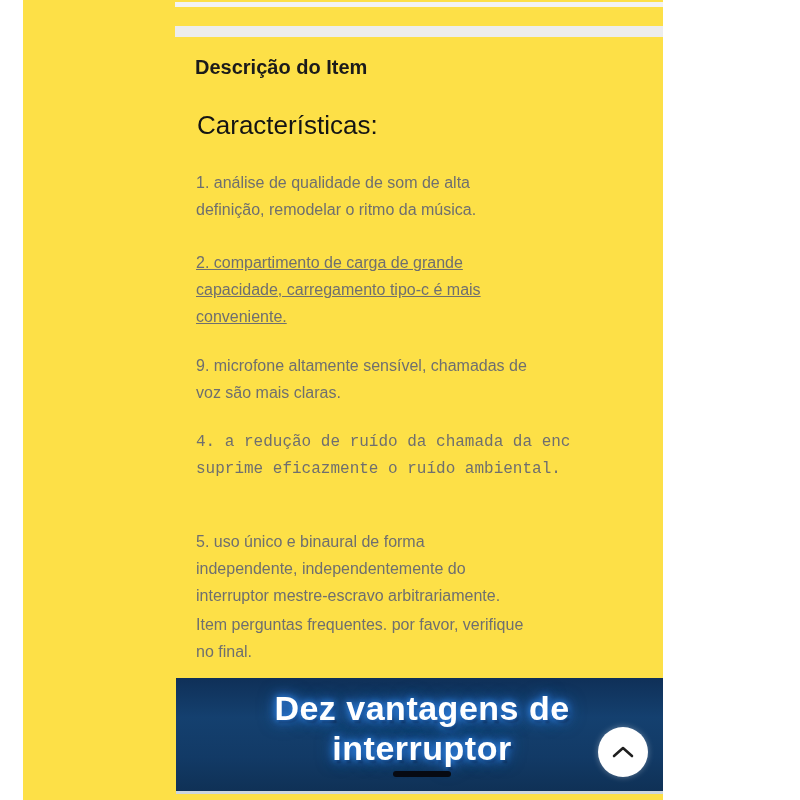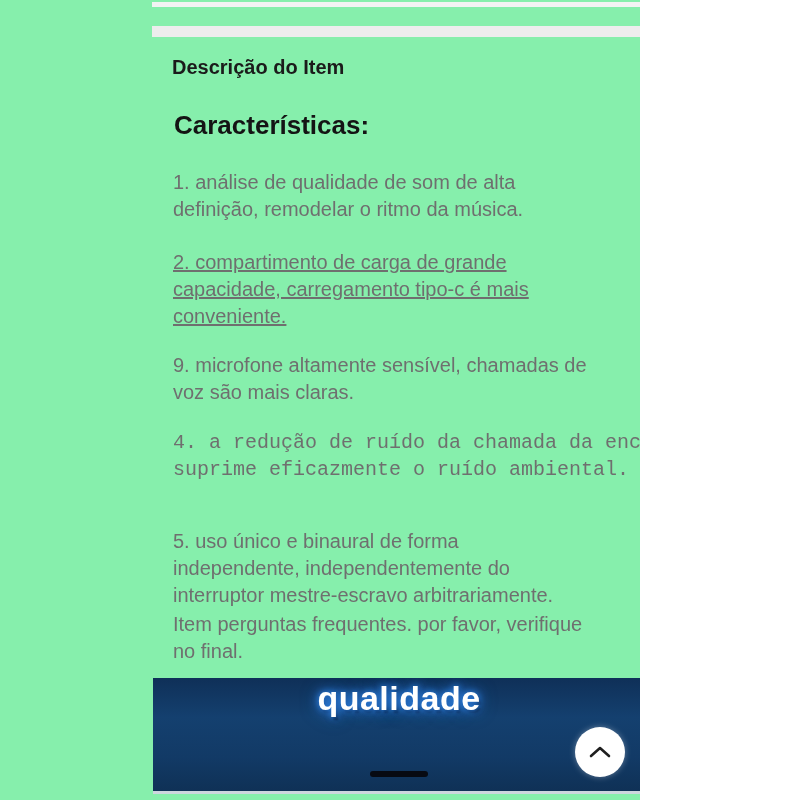--- a/index.html
+++ b/index.html
@@ -3,22 +3,23 @@
 <meta charset="utf-8">
 <style>
   * { margin: 0; padding: 0; box-sizing: border-box; }
   html, body { background: #ffffff; }
   body { font-family: "Liberation Sans", "DejaVu Sans", sans-serif; }
 
   .canvas {
     position: relative;
     width: 640px;
     height: 800px;
-    background: #86efac;
+    background: #fde047;
     overflow: hidden;
+    margin-left: 23px;
   }
 
   
   .bar-thin {
     position: absolute;
     left: 152px; top: 2px;
     width: 490px; height: 5px;
     background: #f3f3f3;
   }
   .bar-thick {
@@ -35,30 +36,30 @@
     font-size: 20px;
     line-height: 25px;
     font-weight: 700;
     color: #1b1b1b;
   }
   .section-title {
     position: absolute;
     left: 174px; top: 109px;
     font-size: 26px;
     line-height: 32px;
-    font-weight: 700;
+    font-weight: 400;
     color: #141414;
   }
 
   
   .para {
     position: absolute;
     left: 173px;
     width: 475px;
-    font-size: 20px;
+    font-size: 16px;
     line-height: 27px;
     font-weight: 400;
     color: #6f6f6f;
     white-space: pre-line;
   }
   .p1 { top: 169px; }
   .p2 { top: 249px; text-decoration: underline; }
   .p3 { top: 352px; }
   .p4 { top: 429px; font-family: Liberation Mono, monospace; }
   .p5 { top: 528px; }
@@ -141,21 +142,22 @@
 voz são mais claras.</p>
   <p class="para p4">4. a redução de ruído da chamada da enc
 suprime eficazmente o ruído ambiental.</p>
   <p class="para p5">5. uso único e binaural de forma
 independente, independentemente do
 interruptor mestre-escravo arbitrariamente.</p>
   <p class="para p6">Item perguntas frequentes. por favor, verifique
 no final.</p>
 
   <div class="banner">
-    <div class="banner-line banner-line2">qualidade</div>
+    <div class="banner-line banner-line1">Dez vantagens de</div>
+    <div class="banner-line banner-line2">interruptor</div>
     <div class="banner-underline"></div>
   </div>
 
   <div class="bottom-strip"></div>
 
   <button class="scroll-top-btn">
     <span>
       <svg width="26" height="18" viewBox="0 0 26 18" fill="none">
         <polyline points="4,13 13,5 22,13" stroke="#1f1f1f" stroke-width="2.6" stroke-linecap="round" stroke-linejoin="round" fill="none"></polyline>
       </svg>

